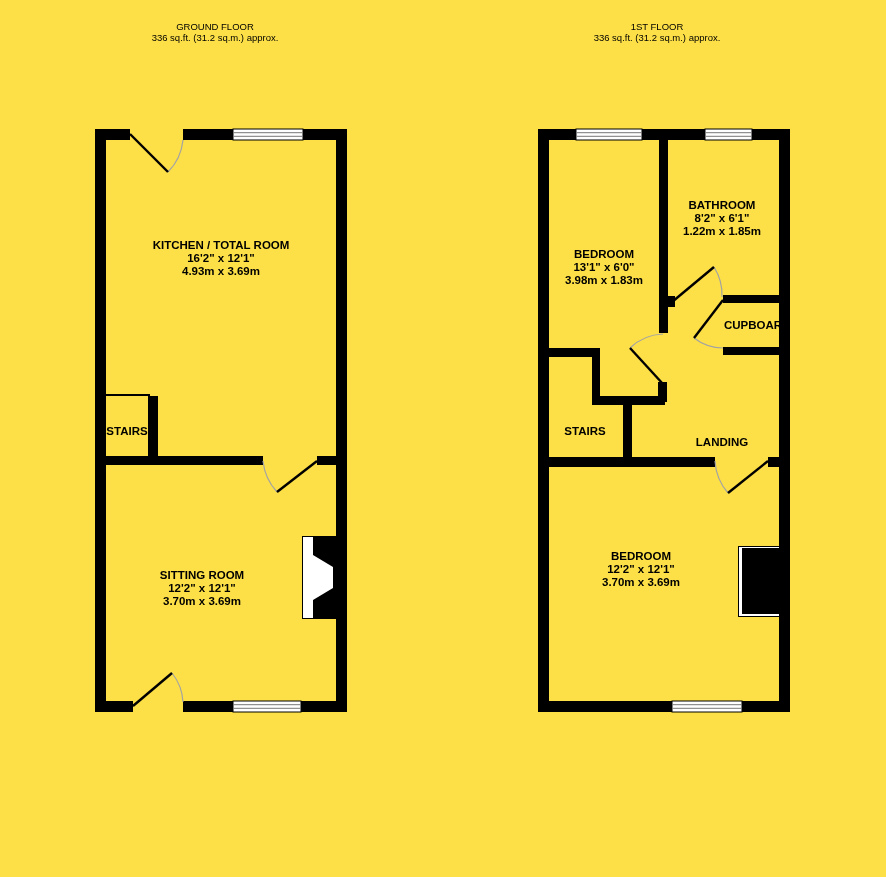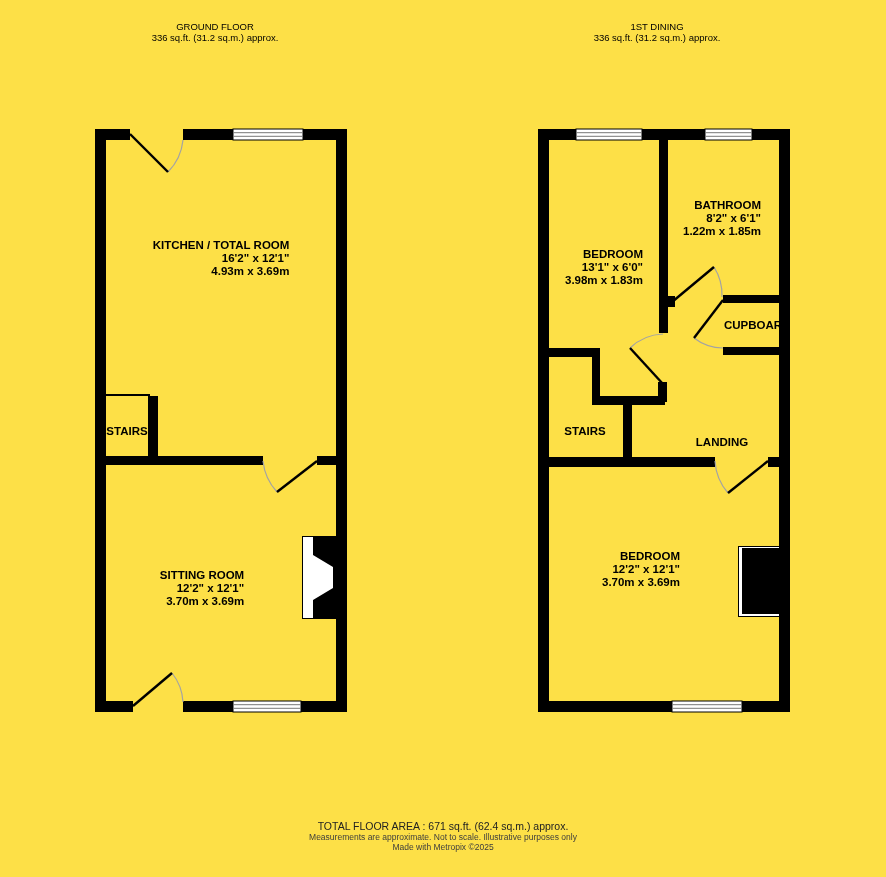--- a/index.html
+++ b/index.html
@@ -7,21 +7,21 @@
     position:relative;
     width:886px;height:877px;
     background:#fde047;
     font-family:"Liberation Sans", sans-serif;
     color:#000;
     overflow:hidden;
   }
   .plan-svg{position:absolute;left:0;top:0;}
   .label{
     position:absolute;
-    text-align:right;
+    text-align:center;
     transform:translate(-50%,-50%);
     white-space:nowrap;
     line-height:13px;
   }
   .room-name{font-weight:bold;font-size:11.5px;}
   .room-dim{font-weight:bold;font-size:11.5px;}
   .floor-header{
     position:absolute;
     transform:translate(-50%,-50%);
     text-align:center;
@@ -176,21 +176,21 @@
       </g>
     </g>
   </svg>
 
   <div class="floor-header" style="left:215px;top:32px;">
     <div>GROUND FLOOR</div>
     <div>336 sq.ft. (31.2 sq.m.) approx.</div>
   </div>
 
   <div class="floor-header" style="left:657px;top:32px;">
-    <div>1ST DINING</div>
+    <div>1ST FLOOR</div>
     <div>336 sq.ft. (31.2 sq.m.) approx.</div>
   </div>
 
   <div class="label" style="left:221px;top:258px;">
     <div class="room-name">KITCHEN / TOTAL ROOM</div>
     <div class="room-dim">16'2" x 12'1"</div>
     <div class="room-dim">4.93m x 3.69m</div>
   </div>
 
   <div class="label" style="left:127px;top:431px;">
@@ -226,19 +226,14 @@
   <div class="label" style="left:585px;top:431px;">
     <div class="room-name">STAIRS</div>
   </div>
 
   <div class="label" style="left:641px;top:569px;">
     <div class="room-name">BEDROOM</div>
     <div class="room-dim">12'2" x 12'1"</div>
     <div class="room-dim">3.70m x 3.69m</div>
   </div>
 
-  <div class="footer" style="left:443px;top:820px;">
-    <div class="footer-total">TOTAL FLOOR AREA : 671 sq.ft. (62.4 sq.m.) approx.</div>
-    <div class="footer-small">Measurements are approximate.  Not to scale.  Illustrative purposes only</div>
-    <div class="footer-small">Made with Metropix ©2025</div>
-  </div>
 
 </div>
 
 </body></html>

